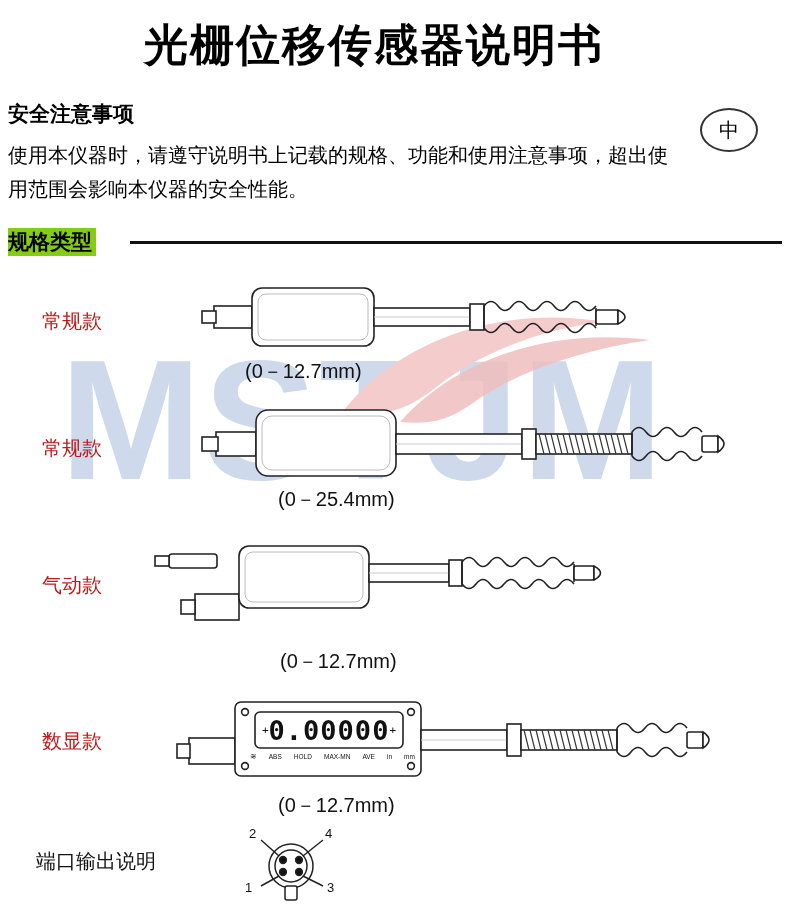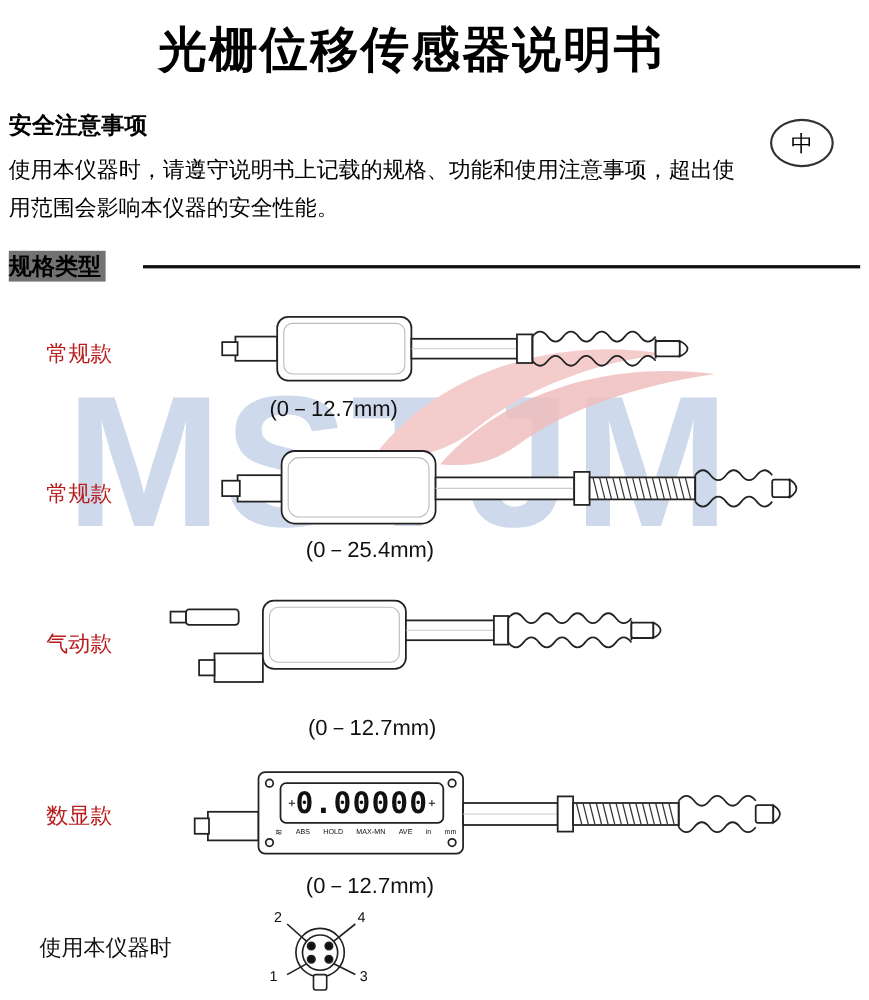--- a/index.html
+++ b/index.html
@@ -111,21 +111,21 @@
   }
 
   
   .h-spec {
     position: absolute;
     left: 8px;
     top: 228px;
     font-size: 21px;
     font-weight: bold;
     color: #000;
-    background: #737373;
+    background: #84cc16;
     padding-right: 4px;
     z-index: 3;
   }
   .spec-rule {
     position: absolute;
     left: 130px;
     top: 241px;
     width: 652px;
     height: 3px;
     background: #111;
@@ -327,21 +327,21 @@
       <span>ABS</span>
       <span>HOLD</span>
       <span>MAX-MN</span>
       <span>AVE</span>
       <span>in</span>
       <span>mm</span>
     </div>
 
     <div class="row-cap" style="left:278px; top:792px;">(0－12.7mm)</div>
 
-    <div class="port-label">使用本仪器时</div>
+    <div class="port-label">端口输出说明</div>
     <svg class="drawing" style="left:235px; top:826px;" width="120" height="78" viewBox="0 0 120 78">
       <g stroke="#222" stroke-width="1.5" fill="none">
         <circle cx="56" cy="40" r="22" fill="#fff"></circle>
         <circle cx="56" cy="40" r="16" fill="#fff"></circle>
         <rect x="50" y="60" width="12" height="14" rx="2" fill="#fff"></rect>
         <circle cx="48" cy="34" r="3.4" fill="#111"></circle>
         <circle cx="64" cy="34" r="3.4" fill="#111"></circle>
         <circle cx="48" cy="46" r="3.4" fill="#111"></circle>
         <circle cx="64" cy="46" r="3.4" fill="#111"></circle>
         <line x1="44" y1="30" x2="26" y2="14"></line>

